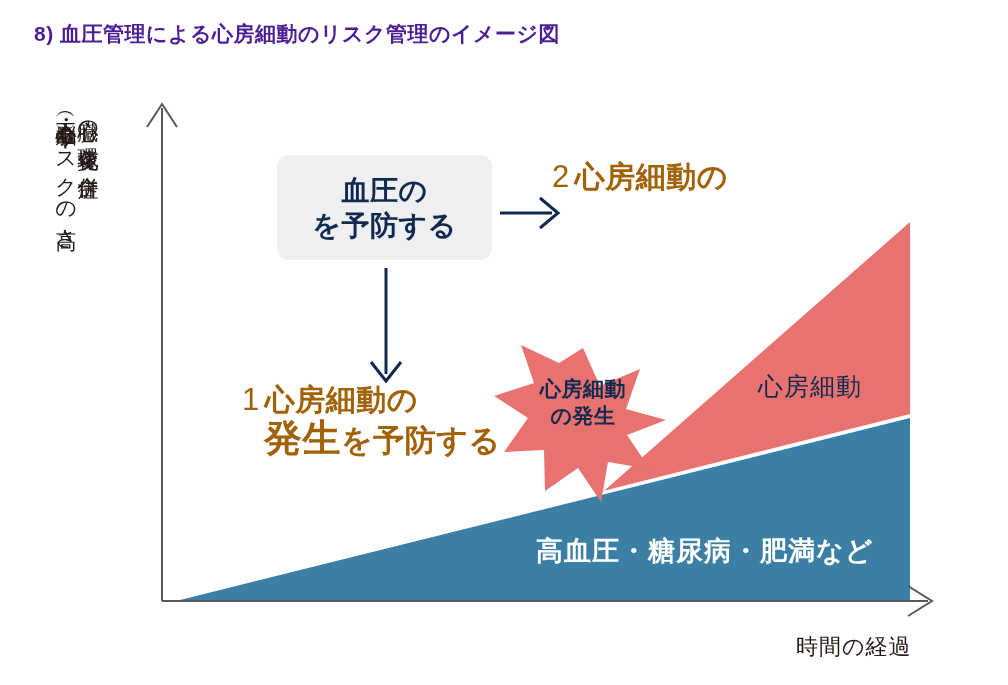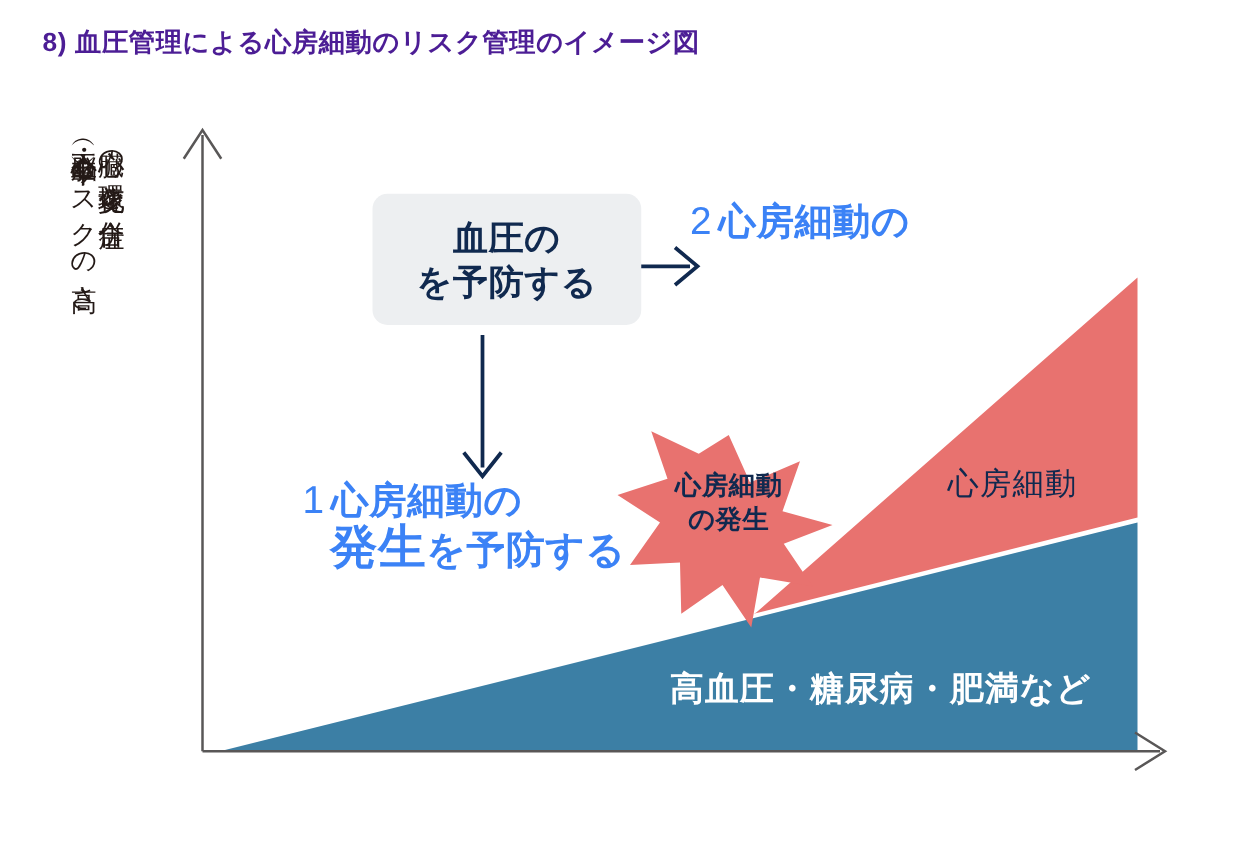--- a/index.html
+++ b/index.html
@@ -84,35 +84,34 @@
     top: 155px;
     width: 215px;
     height: 105px;
     background: #EDEFF1;
     border-radius: 12px;
     display: flex;
     flex-direction: column;
     align-items: center;
     justify-content: center;
     box-sizing: border-box;
-    margin-left: 21px;
   }
   #bp-control-box .line {
     color: #10294F;
     font-weight: 700;
     font-size: 28px;
     line-height: 1.25;
     letter-spacing: 0.5px;
     white-space: nowrap;
   }
 
   
   .step-block {
     position: absolute;
-    color: #3b82f6;
+    color: #a16207;
     white-space: nowrap;
   }
   #step-2-block { left: 552px; top: 160px; }
   #step-1-block { left: 242px; top: 383px; }
 
   .step-row-1 {
     font-size: 30px;
     font-weight: 700;
     line-height: 1.12;
     letter-spacing: 0.5px;
@@ -204,20 +203,21 @@
 
     <line x1="386" y1="268" x2="386" y2="374" stroke="#10294F" stroke-width="3"></line>
     <polyline points="371,362 386,381 401,362" fill="none" stroke="#10294F" stroke-width="3"></polyline>
   </svg>
 
   <div id="y-axis-label">
     <span class="v-text v-col-outer">（心不全・脳卒中）リスクの高さ</span>
     <span class="v-text">心臓の環境変化と合併症</span>
   </div>
 
+  <div id="x-axis-label">時間の経過</div>
 
   <div id="bp-control-box">
     <span class="line">血圧の</span>
     <span class="line">を予防する</span>
   </div>
 
   <div id="step-2-block" class="step-block">
     <div class="step-row-1">
       <span class="step-num">2</span><span>心房細動の</span>
     </div>

